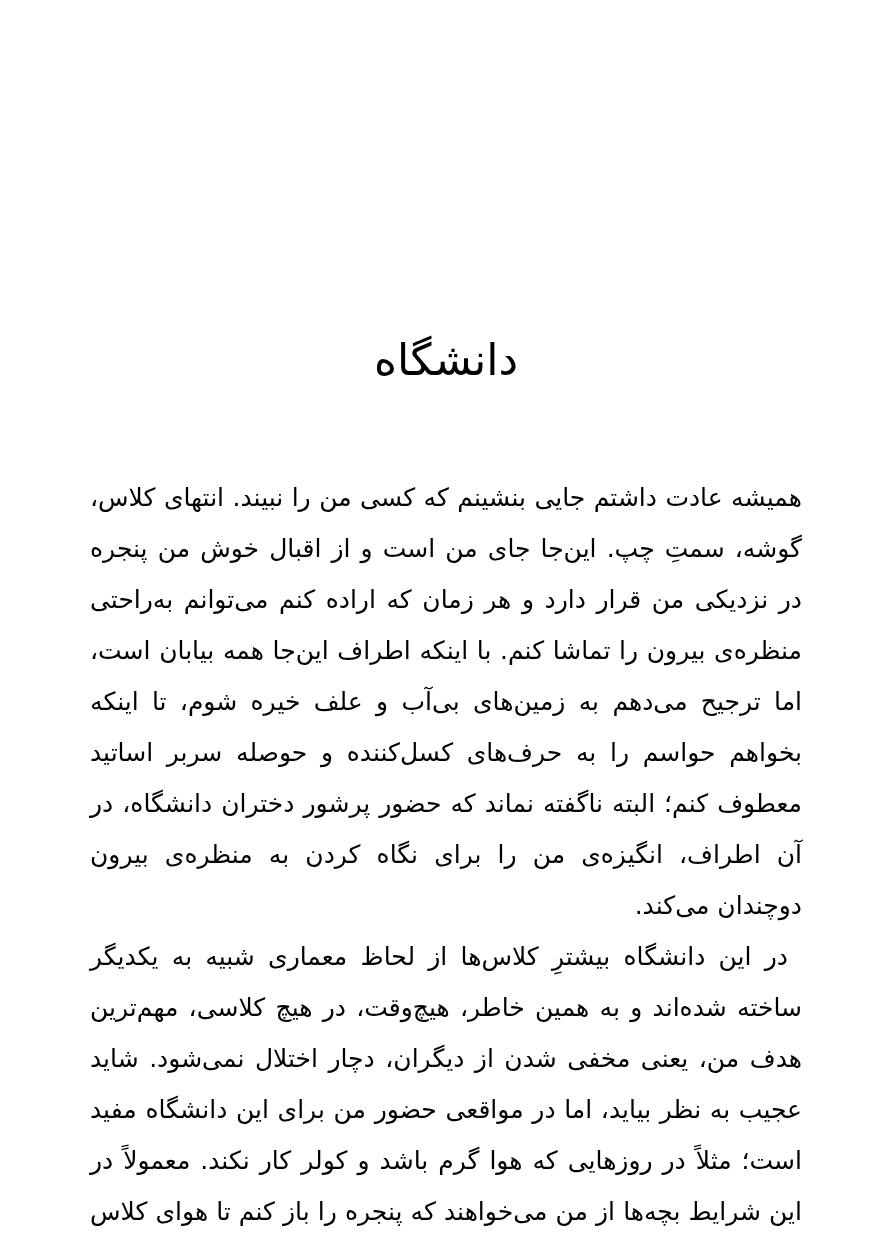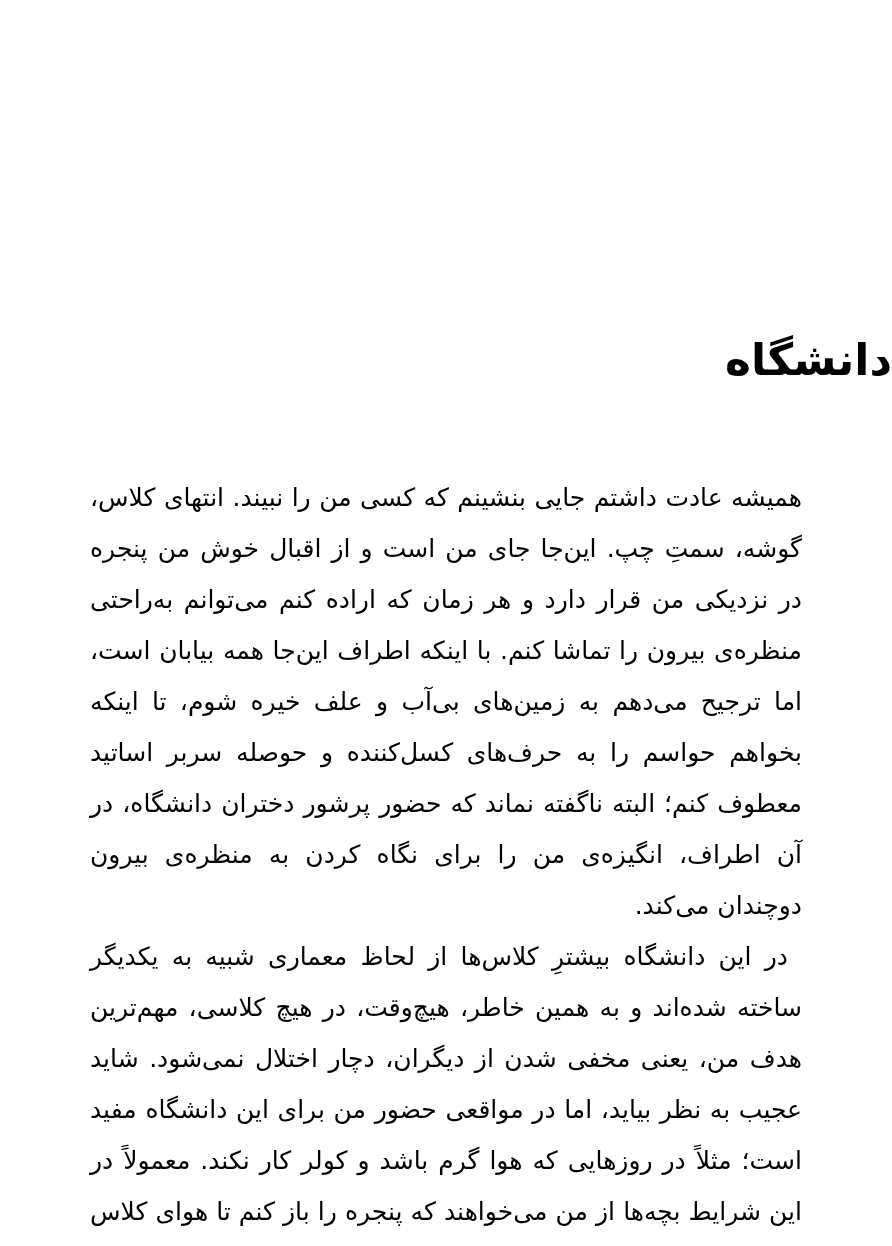--- a/index.html
+++ b/index.html
@@ -15,24 +15,24 @@
     color: #000000;
     font-family: "DejaVu Sans", sans-serif;
     overflow: hidden;
   }
   .chapter-title {
     position: absolute;
     top: 332px;
     left: 0;
     width: 892px;
     margin: 0;
-    text-align: right;
+    text-align: center;
     direction: rtl;
     font-size: 44px;
-    font-weight: 700;
+    font-weight: 400;
     line-height: 1.25;
     letter-spacing: 0;
   }
   .body-text {
     position: absolute;
     top: 472px;
     right: 90px;
     width: 712px;
     direction: rtl;
     unicode-bidi: embed;

